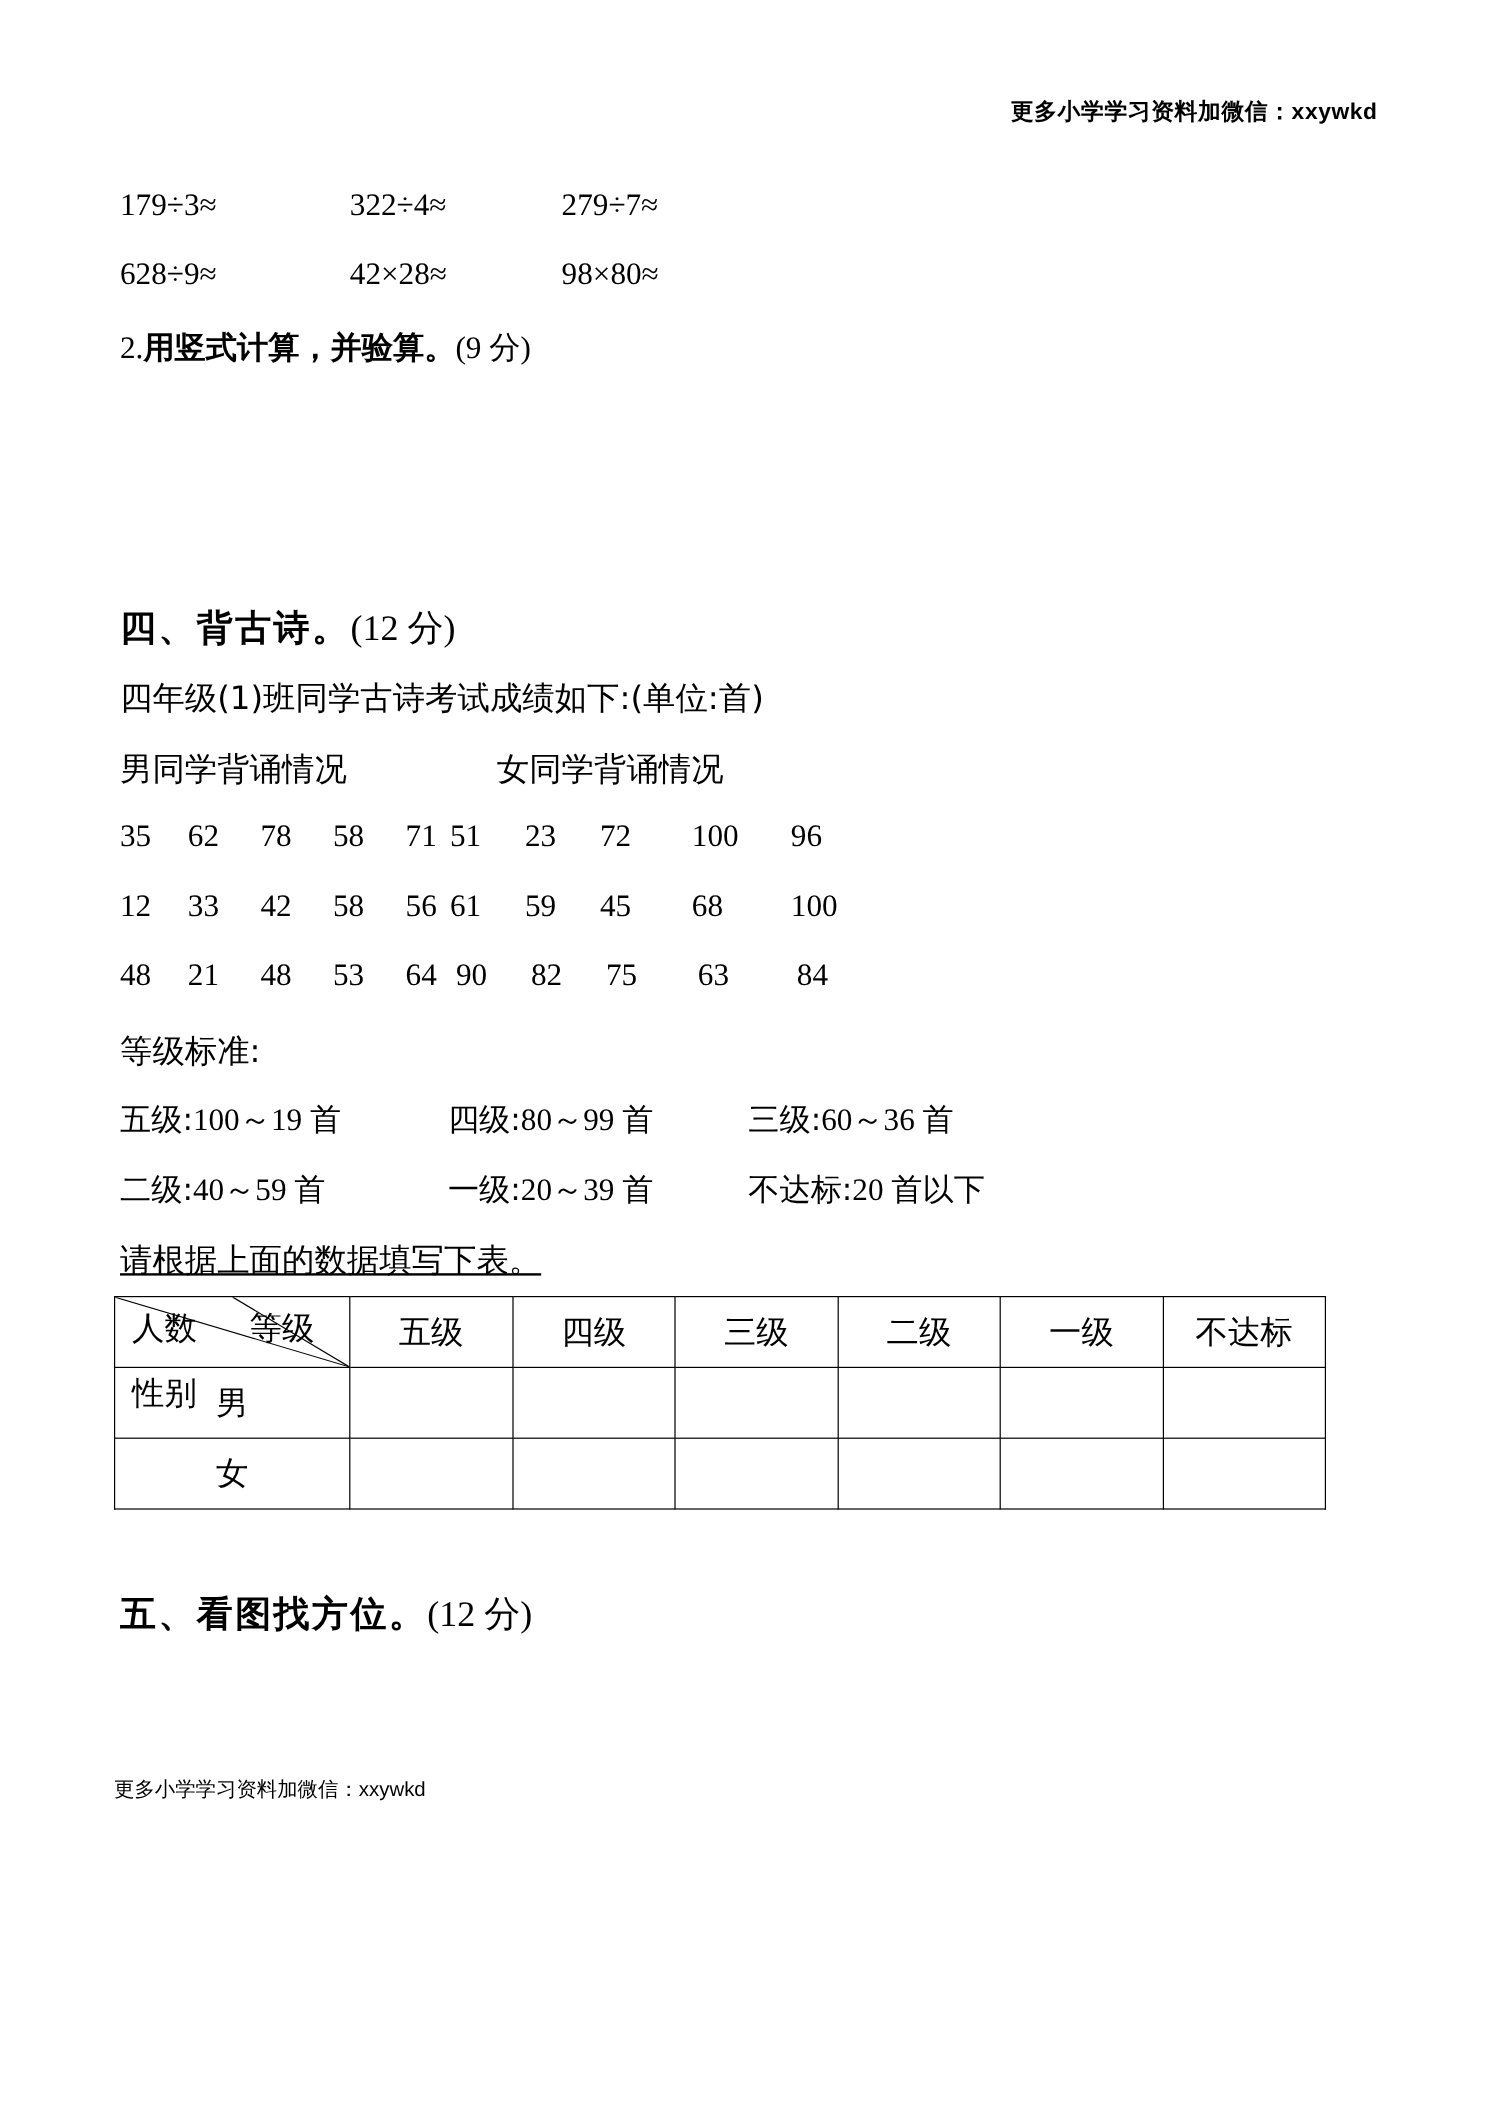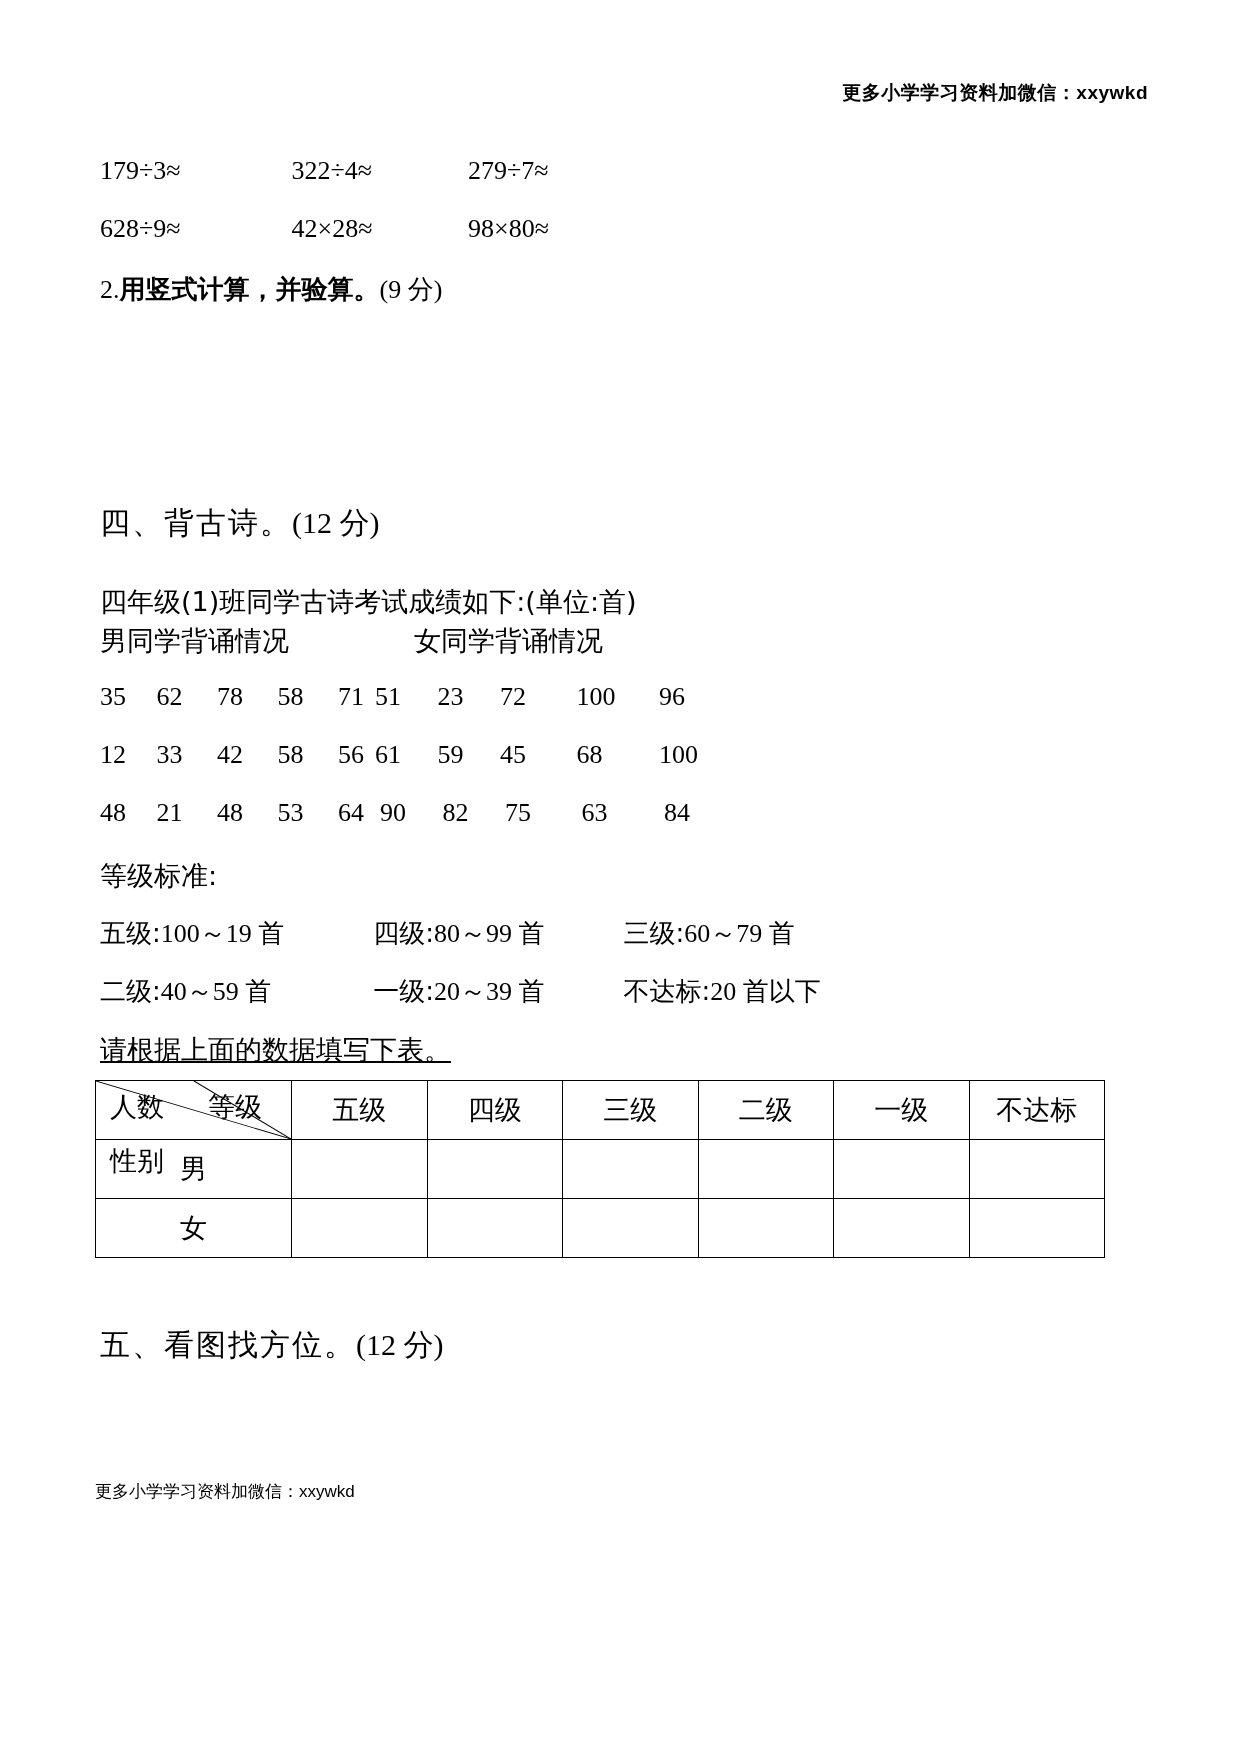--- a/index.html
+++ b/index.html
@@ -72,21 +72,21 @@
   }
 
   .big-heading {
     position: absolute;
     left: 100px;
     font-size: 30px;
     white-space: nowrap;
   }
   .big-heading .cn {
     font-family: "DejaVu Sans", "Liberation Sans", sans-serif;
-    font-weight: normal;
+    font-weight: bold;
     letter-spacing: 2px;
   }
   .big-heading .num {
     font-family: "Liberation Serif", "DejaVu Serif", serif;
     font-weight: normal;
   }
 
   .body-line {
     position: absolute;
     left: 100px;
@@ -196,21 +196,21 @@
 
   <div class="sub-heading" style="top:272px;">
     <span class="num">2.</span><span class="cn">用竖式计算，并验算。</span><span class="num">(9 分)</span>
   </div>
 
 
   <div class="big-heading" style="top:503px;">
     <span class="cn">四、背古诗。</span><span class="num">(12 分)</span>
   </div>
 
-  <div class="body-line" style="top:564px;margin-top:20px;">四年级(1)班同学古诗考试成绩如下:(单位:首)</div>
+  <div class="body-line" style="top:564px;">四年级(1)班同学古诗考试成绩如下:(单位:首)</div>
 
   <div class="body-line" style="top:623px;">男同学背诵情况</div>
   <div class="body-line" style="left:414px; top:623px;">女同学背诵情况</div>
 
   <div class="data-row grp-boy" style="top:682px;">
     <span class="n">35</span>
     <span class="n w2">62</span>
     <span class="n w2">78</span>
     <span class="n w2">58</span>
     <span class="n w2">71</span>
@@ -256,21 +256,21 @@
   <div class="body-line" style="top:858px;">等级标准:</div>
 
   <div class="std-line" style="top:916px;">
     <span class="item" style="width:265px;">
       <span>五级:</span><span class="num">100～19 首</span>
     </span>
     <span class="item" style="width:242px;">
       <span>四级:</span><span class="num">80～99 首</span>
     </span>
     <span class="item">
-      <span>三级:</span><span class="num">60～79 首</span>
+      <span>三级:</span><span class="num">60～36 首</span>
     </span>
   </div>
 
   <div class="std-line" style="top:974px;">
     <span class="item" style="width:265px;">
       <span>二级:</span><span class="num">40～59 首</span>
     </span>
     <span class="item" style="width:242px;">
       <span>一级:</span><span class="num">20～39 首</span>
     </span>

